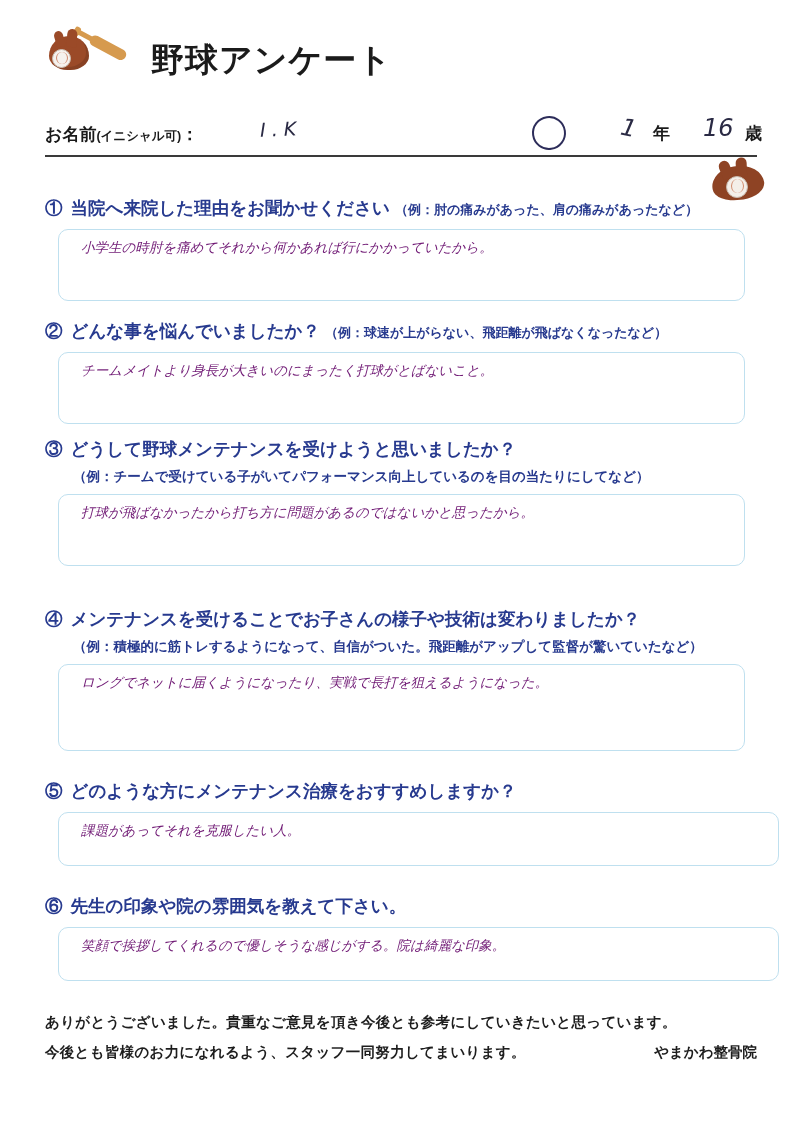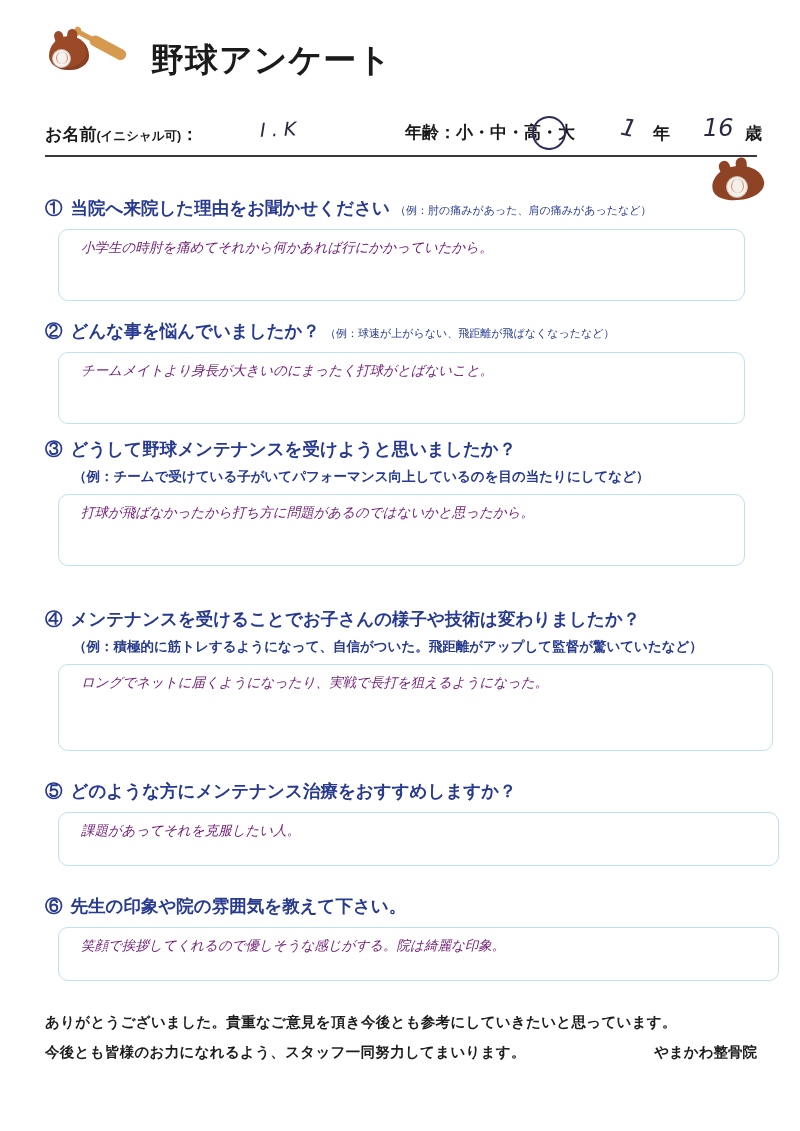--- a/index.html
+++ b/index.html
@@ -294,34 +294,34 @@
     font-size: 17.5px;
   }
   .q-text-wrap { flex: 1 1 auto; }
   .q-ex-line {
     color: #273a8f;
     font-weight: bold;
     font-size: 13.5px;
     margin-top: 6px;
     margin-left: 28px;
   }
-  .inline-ex { font-size: 11px; font-weight: normal; }
+  .inline-ex { font-size: 13px; font-weight: bold; }
 
   .ans-box {
     position: relative;
     margin-top: 8px;
     margin-left: 13px;
     width: 685px;
     border: 1.4px solid #bfe0ef;
     border-radius: 10px;
     background: #fff;
   }
   .ans-box.h2 { height: 70px; }
   .ans-box.h1 { height: 52px; padding-left: 34px; }
-  .ans-box.h3 { height: 85px; padding-left: 28px; }
+  .ans-box.h3 { height: 85px; }
   .ans-line {
     position: absolute;
     left: 22px;
     top: 6px;
     right: 14px;
     font-size: 13.5px;
     line-height: 1.7;
     color: #701a75;
   }
 
@@ -370,21 +370,20 @@
     </div>
     <div class="header-title">野球アンケート</div>
   </div>
 
   <div class="id-row">
     <div class="id-name">
       <span class="label-strong">お名前</span><span class="label-small">(イニシャル可)</span><span class="label-strong">：</span>
     </div>
     <div class="hand hw-name">I . K</div>
 
-    <div class="id-age">年齢：小・中・高・大</div>
     <div class="grade-circle"></div>
 
     <div class="hand hw-grade">1</div>
     <div class="lbl-year">年</div>
     <div class="hand hw-age">16</div>
     <div class="lbl-age-unit">歳</div>
   </div>
   <div class="rule"></div>
 
   <div class="glove-stamp">

